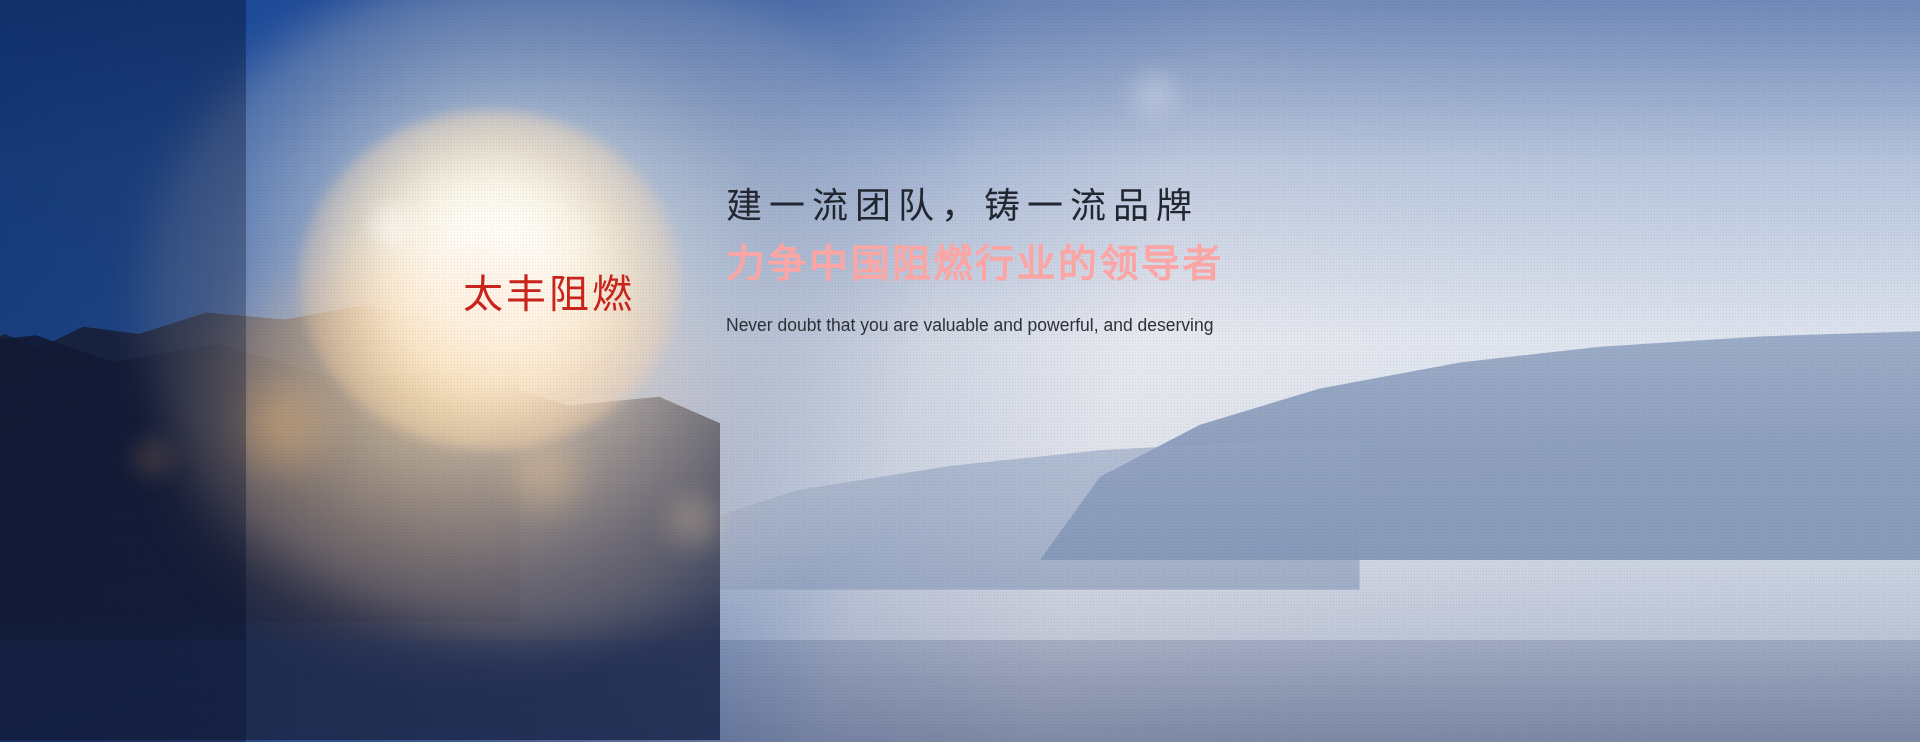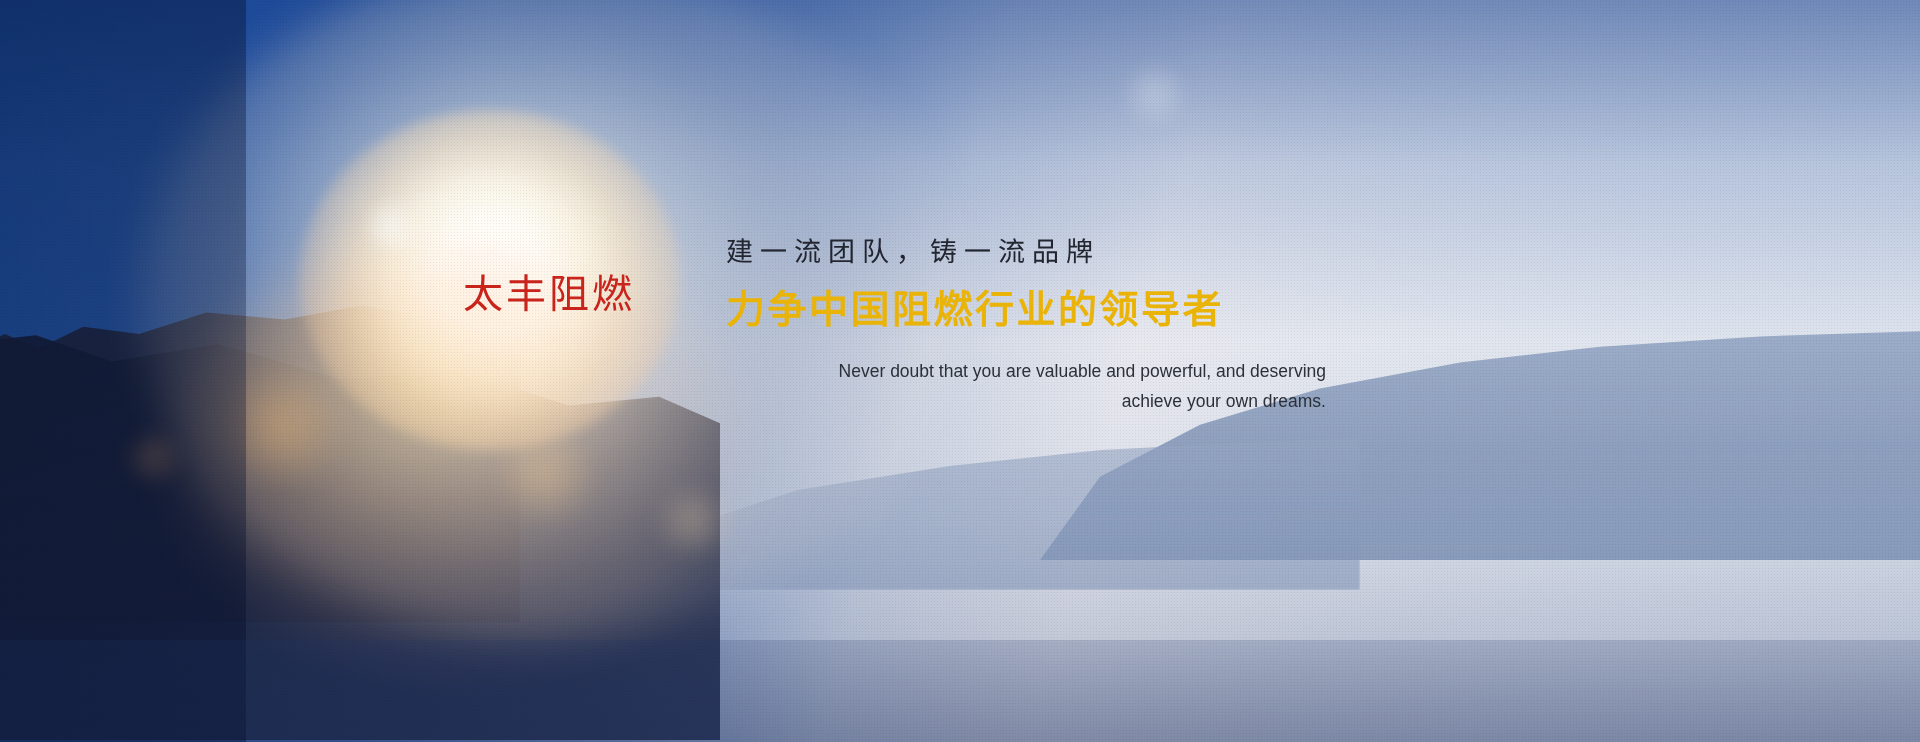--- a/index.html
+++ b/index.html
@@ -151,46 +151,44 @@
   }
   .logo-arrow{
     position:relative;margin-top:15px;margin-left:94px;width:72px;height:10px;
   }
   .logo-arrow svg{display:block;}
 
   .text-block{position:absolute;left:726px;top:186px;width:600px;}
 
   .subtitle{
     font-family:"Liberation Serif","DejaVu Serif",serif;
-    font-size:27px;
+    font-size:36px;
     line-height:40px;
     letter-spacing:7px;
     color:#222630;
     white-space:nowrap;
     font-weight:400;
-    margin-top:46px;
   }
   .headline{
     margin-top:14px;
     font-family:"DejaVu Sans","Liberation Sans",sans-serif;
     font-weight:700;
     font-size:39px;
     line-height:48px;
     letter-spacing:2.5px;
-    color:#eab308;
+    color:#fca5a5;
     white-space:nowrap;
   }
   .paragraph{
     margin-top:22px;
     font-family:"Liberation Sans","DejaVu Sans",sans-serif;
     font-size:17.5px;
     line-height:30px;
     color:#2c3038;
     font-weight:400;
-    text-align:right;
   }
   .paragraph div{white-space:nowrap;}
 </style>
 </head>
 <body>
 
 <div id="banner">
 
   <div class="sky"></div>
   <div class="sky2"></div>
@@ -495,18 +493,17 @@
           <parameter name="polygon">&lt;polygon points="58,0.5 72,5 58,9.5" fill="#ea6a14"/&gt;</parameter>
         </svg>
       </div>
     </div>
 
     <div class="text-block">
       <div class="subtitle">建一流团队，铸一流品牌</div>
       <div class="headline">力争中国阻燃行业的领导者</div>
       <div class="paragraph">
         <div>Never doubt that you are valuable and powerful, and deserving</div>
-        <div>achieve your own dreams.</div>
       </div>
     </div>
 
   </div>
 </div>
 
 </body></html>

